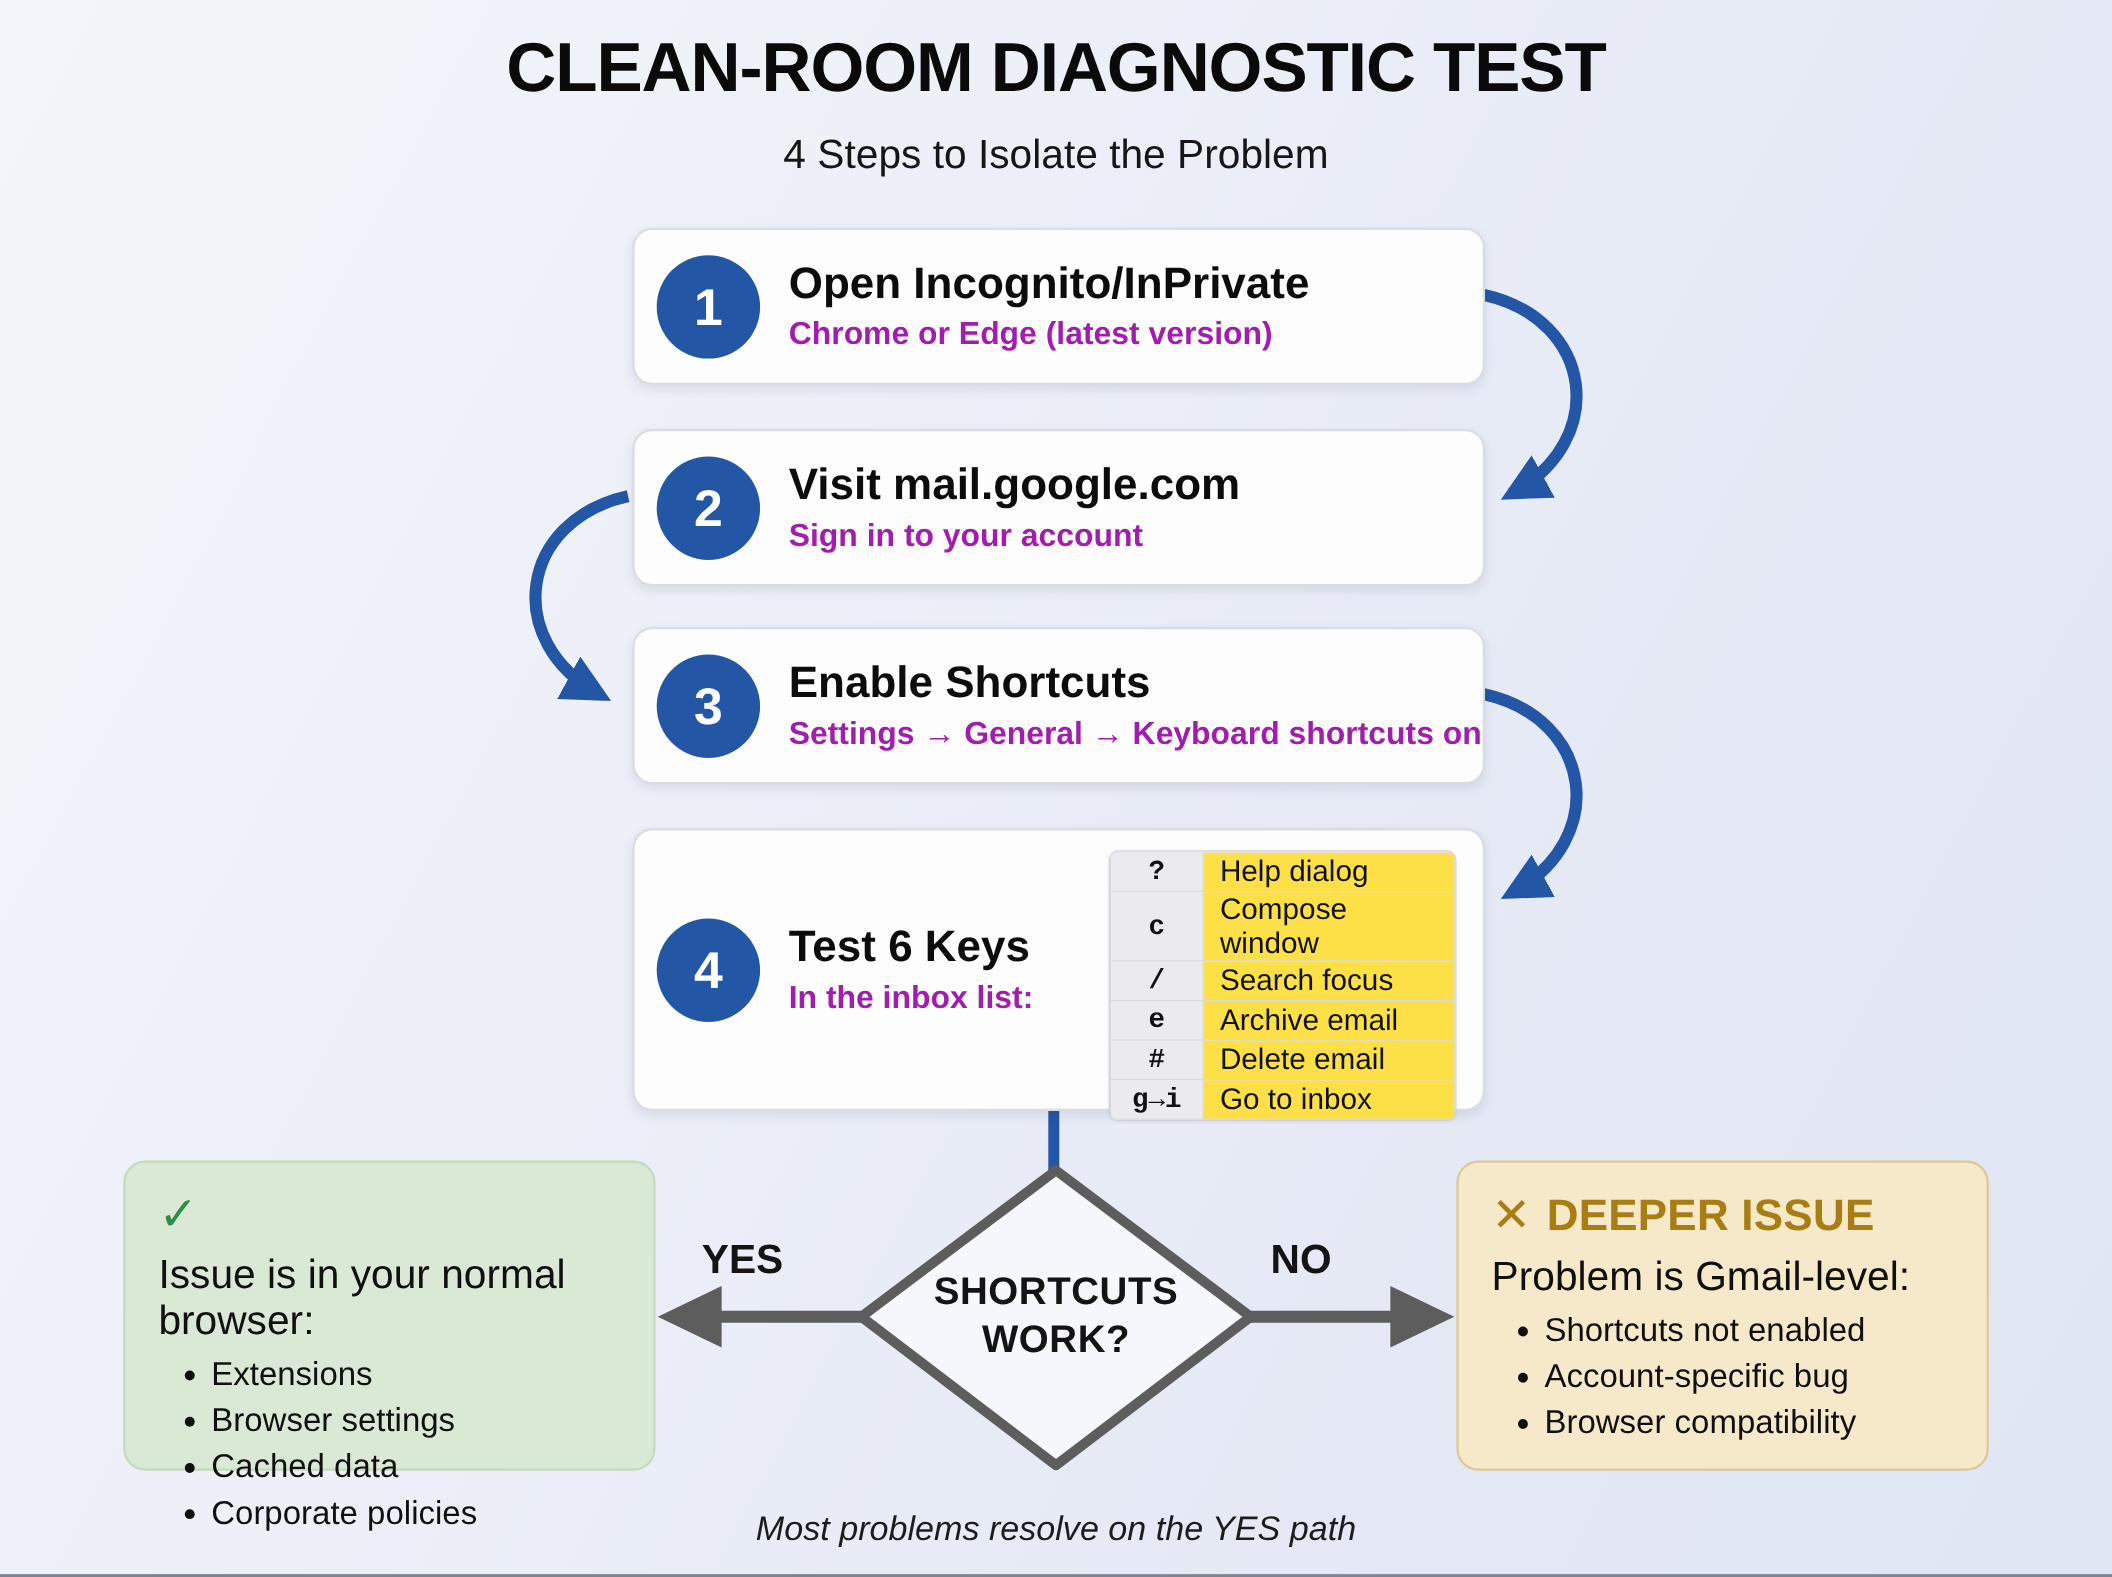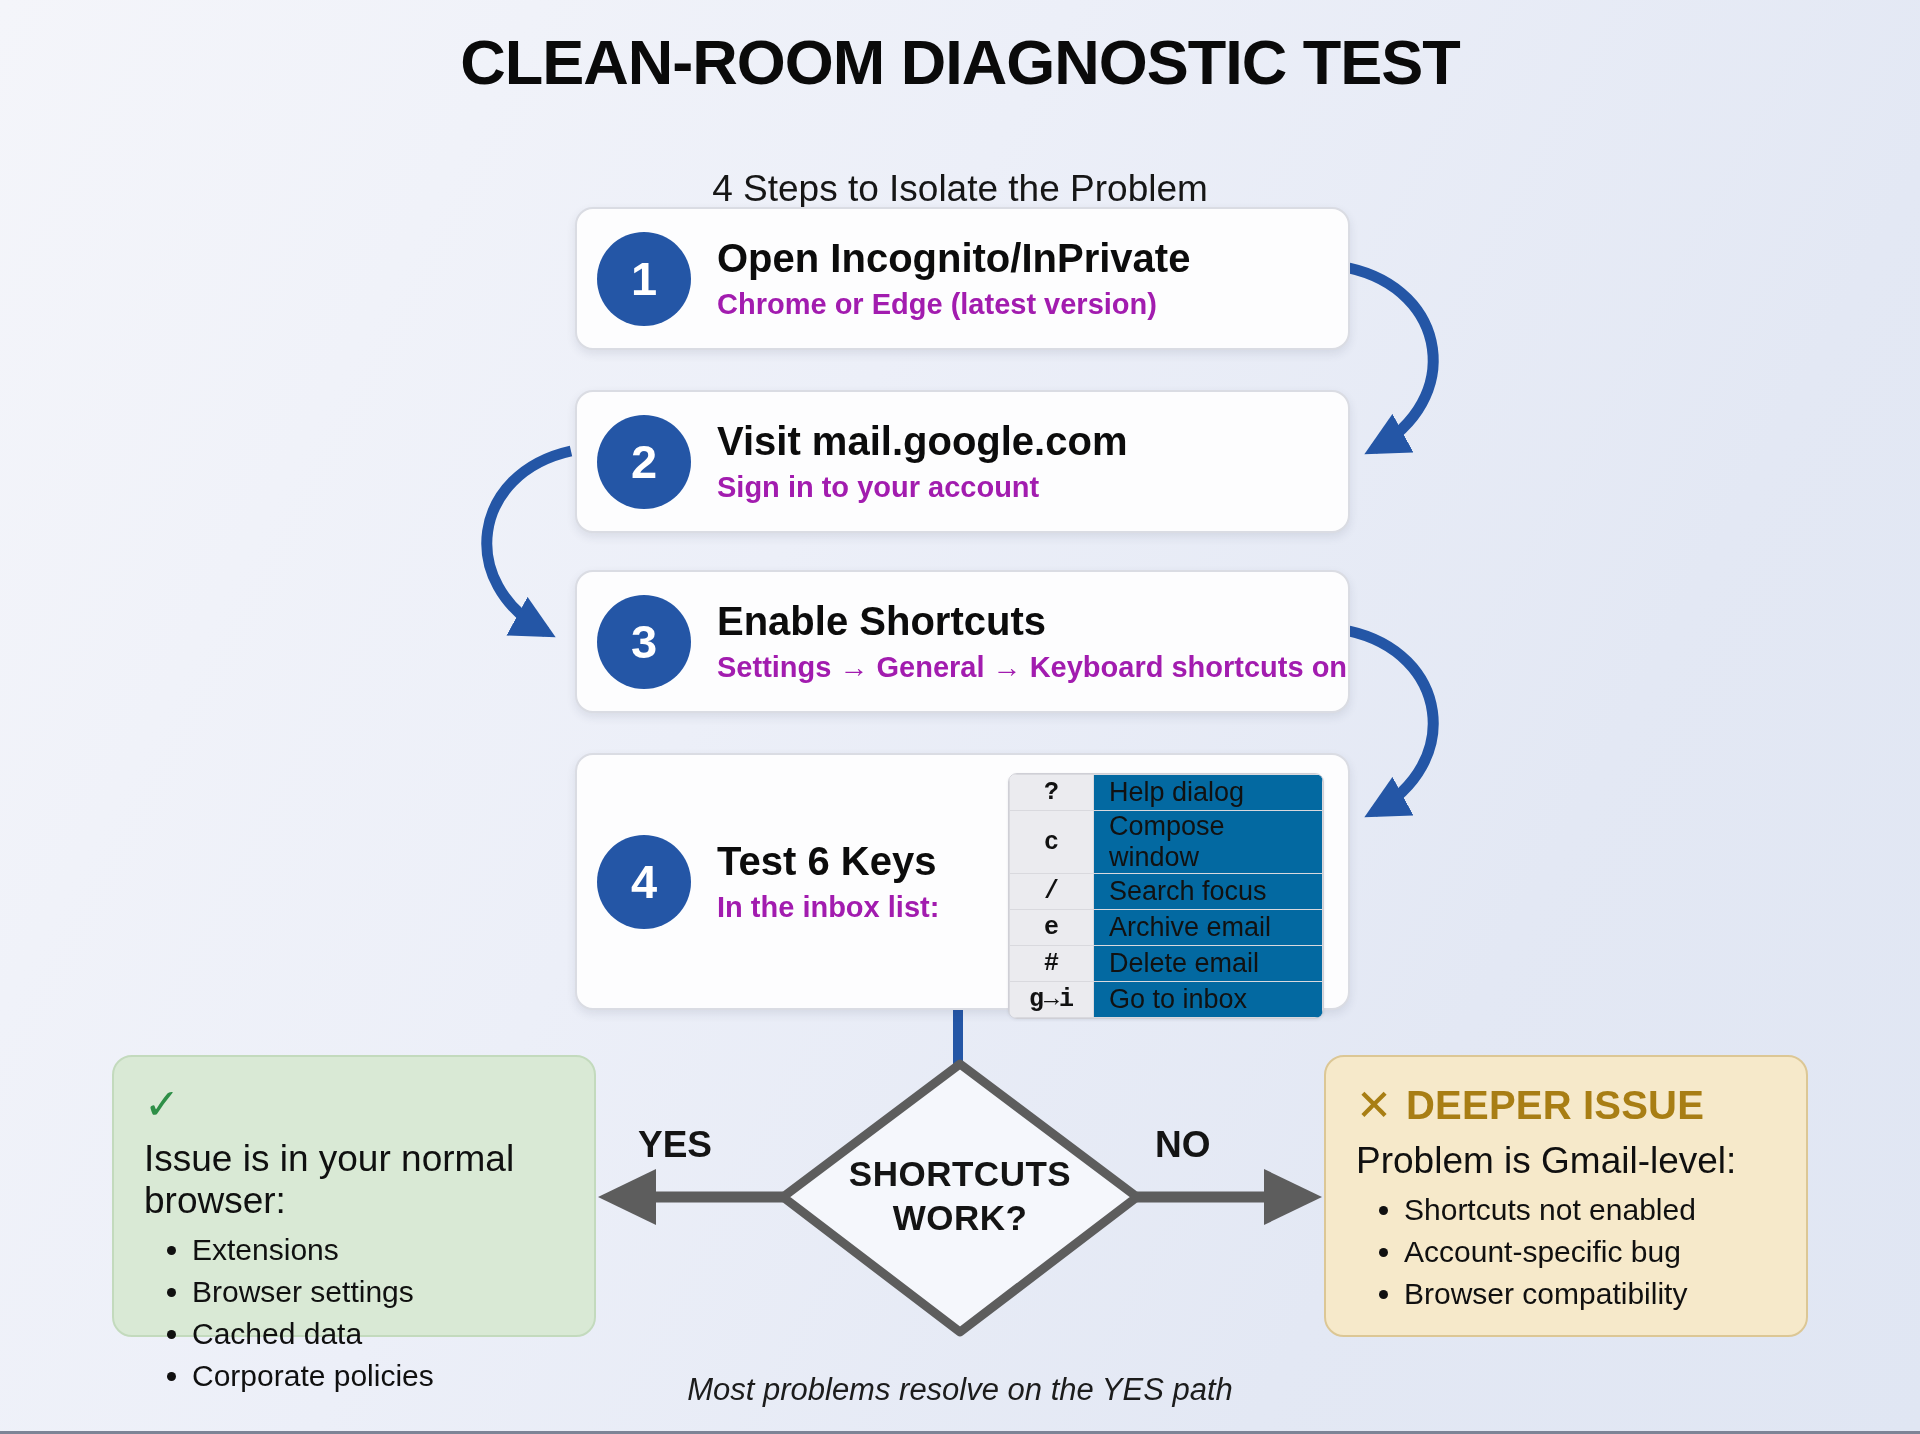--- a/index.html
+++ b/index.html
@@ -19,21 +19,21 @@
   }
   
   .main-title {
     position: absolute; left: 0; top: 26px; width: 100%;
     text-align: center;
     font-size: 63px; font-weight: 800; letter-spacing: -1px; color: #0a0a0a;
   }
   .main-subtitle {
     position: absolute; left: 0; top: 120px; width: 100%;
     text-align: center;
-    font-size: 37px; font-weight: 400; color: #161616; margin-top: 48px;
+    font-size: 37px; font-weight: 400; color: #161616;
   }
   
   svg.flow-layer { position: absolute; left: 0; top: 0; z-index: 1; pointer-events: none; }
   
   .step-card {
     position: absolute; left: 575px; width: 775px;
     background: #fdfdfe;
     border: 2px solid #dadce3;
     border-radius: 18px;
     box-shadow: 0 4px 10px rgba(40,50,80,0.10);
@@ -62,21 +62,21 @@
     height: 36px; vertical-align: middle;
   }
   td.key-cell {
     width: 84px; text-align: center;
     background: #ebebef;
     font-family: "Liberation Mono", "DejaVu Sans Mono", monospace;
     font-size: 25px; font-weight: 700; color: #111;
   }
   td.action-cell {
     width: 229px; padding-left: 15px;
-    background: #0369a1;
+    background: #fde047;
     font-size: 27px; color: #111;
   }
   
   .decision-label {
     position: absolute; left: 810px; top: 1152px; width: 300px; z-index: 2;
     text-align: center; font-size: 35px; font-weight: 800; color: #141414;
     line-height: 1.25; letter-spacing: 0.5px;
   }
   .branch-label {
     position: absolute; top: 1124px; width: 130px; z-index: 2;

